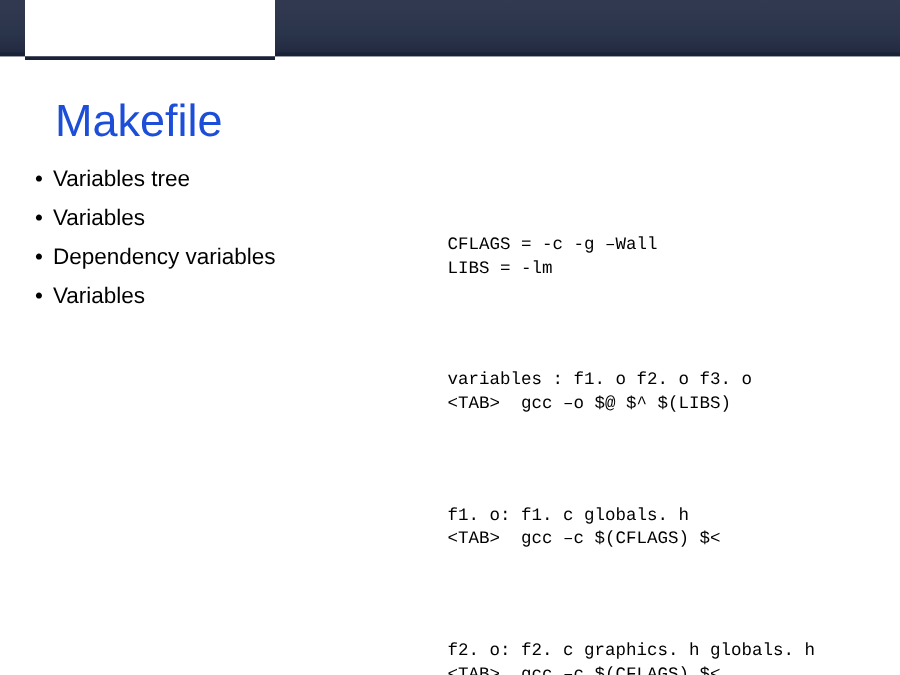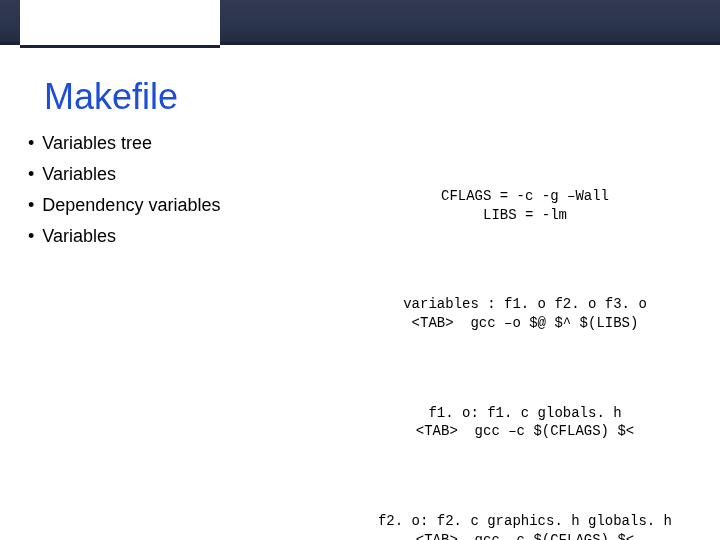--- a/index.html
+++ b/index.html
@@ -78,21 +78,21 @@
     line-height: 1.5;
   }
   .right-col {
     flex: 1;
     font-family: "Courier New", Courier, monospace;
     font-size: 14px;
     color: #000000;
     white-space: pre;
     line-height: 1.35;
   }
-  .code-block { margin-bottom: 14px; text-align: center; }
+  .code-block { margin-bottom: 14px; }
 </style>
 </head>
 <body>
 
 <div class="slide">
   <div class="top-banner"></div>
   <div class="white-cover"></div>
 
   <h1 class="title">Makefile</h1>
 

